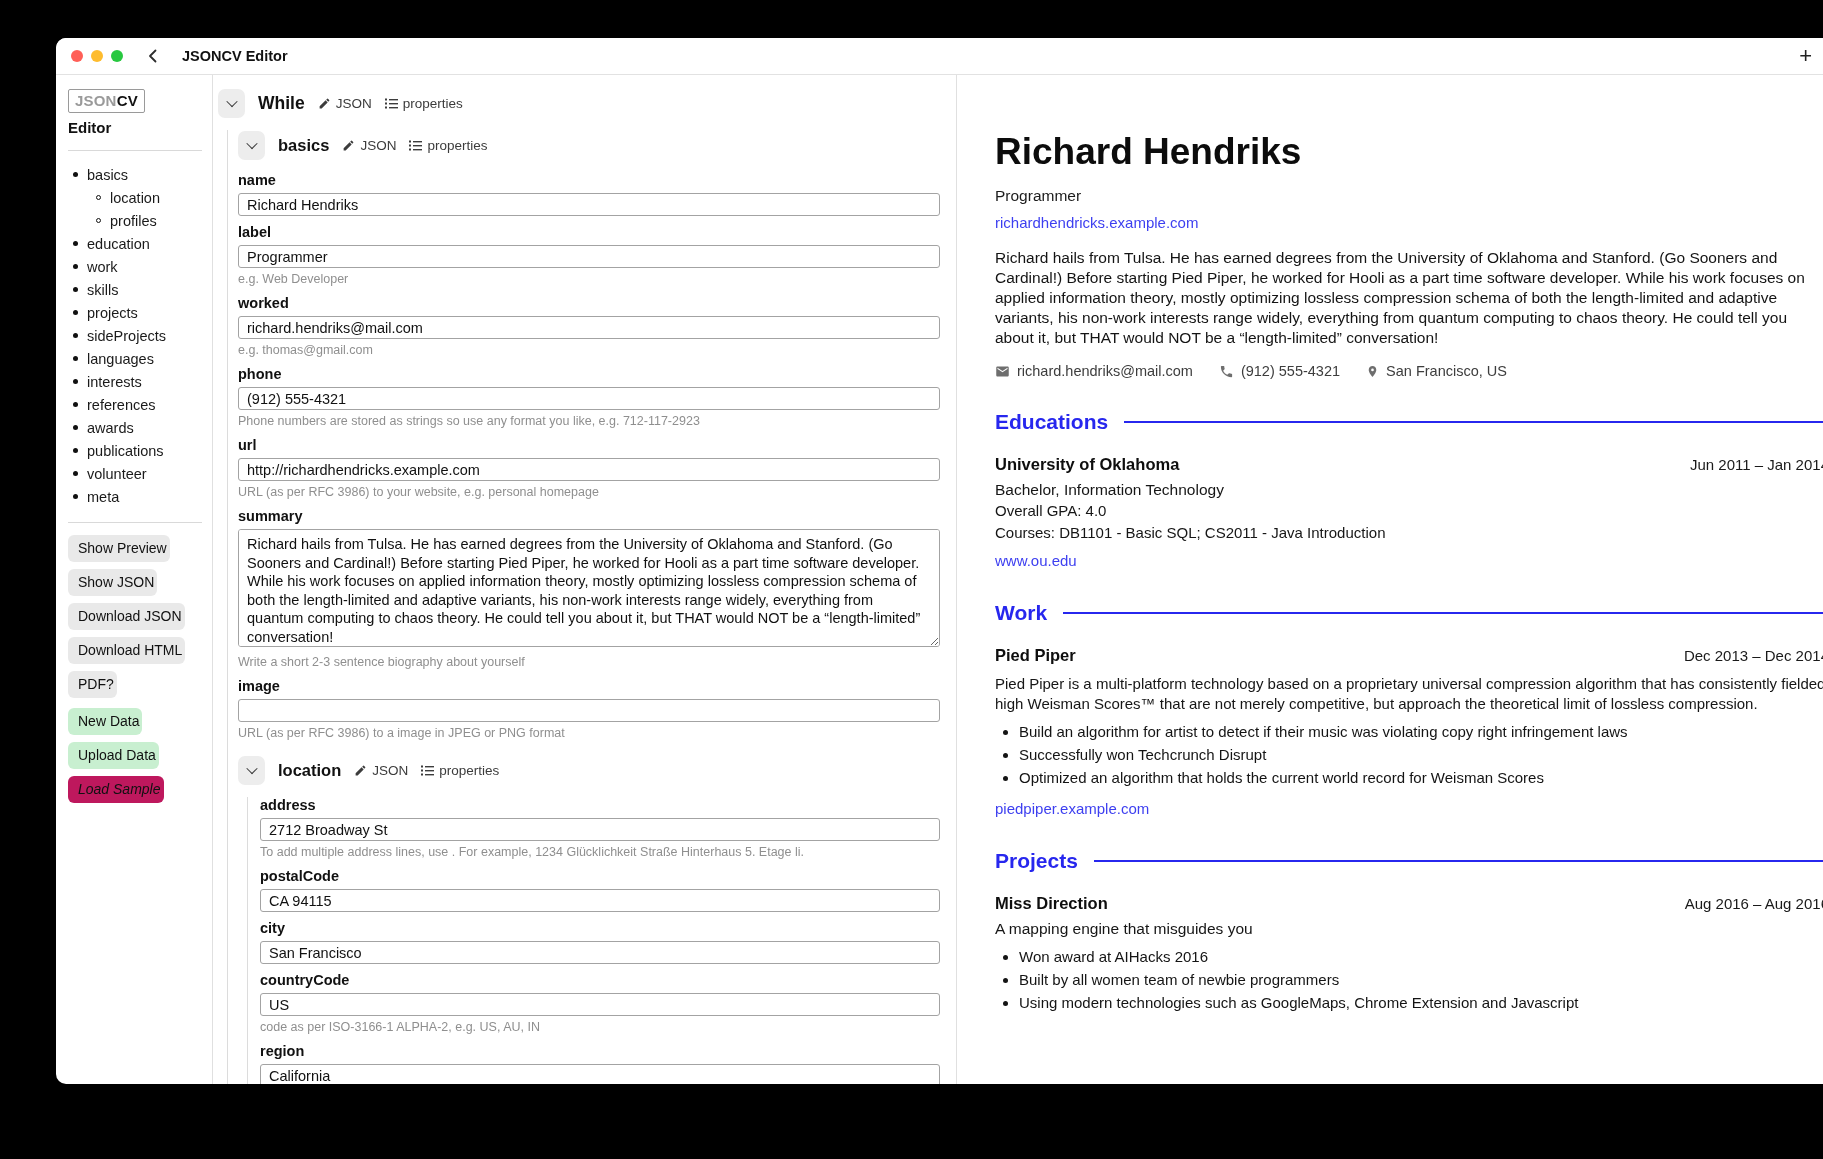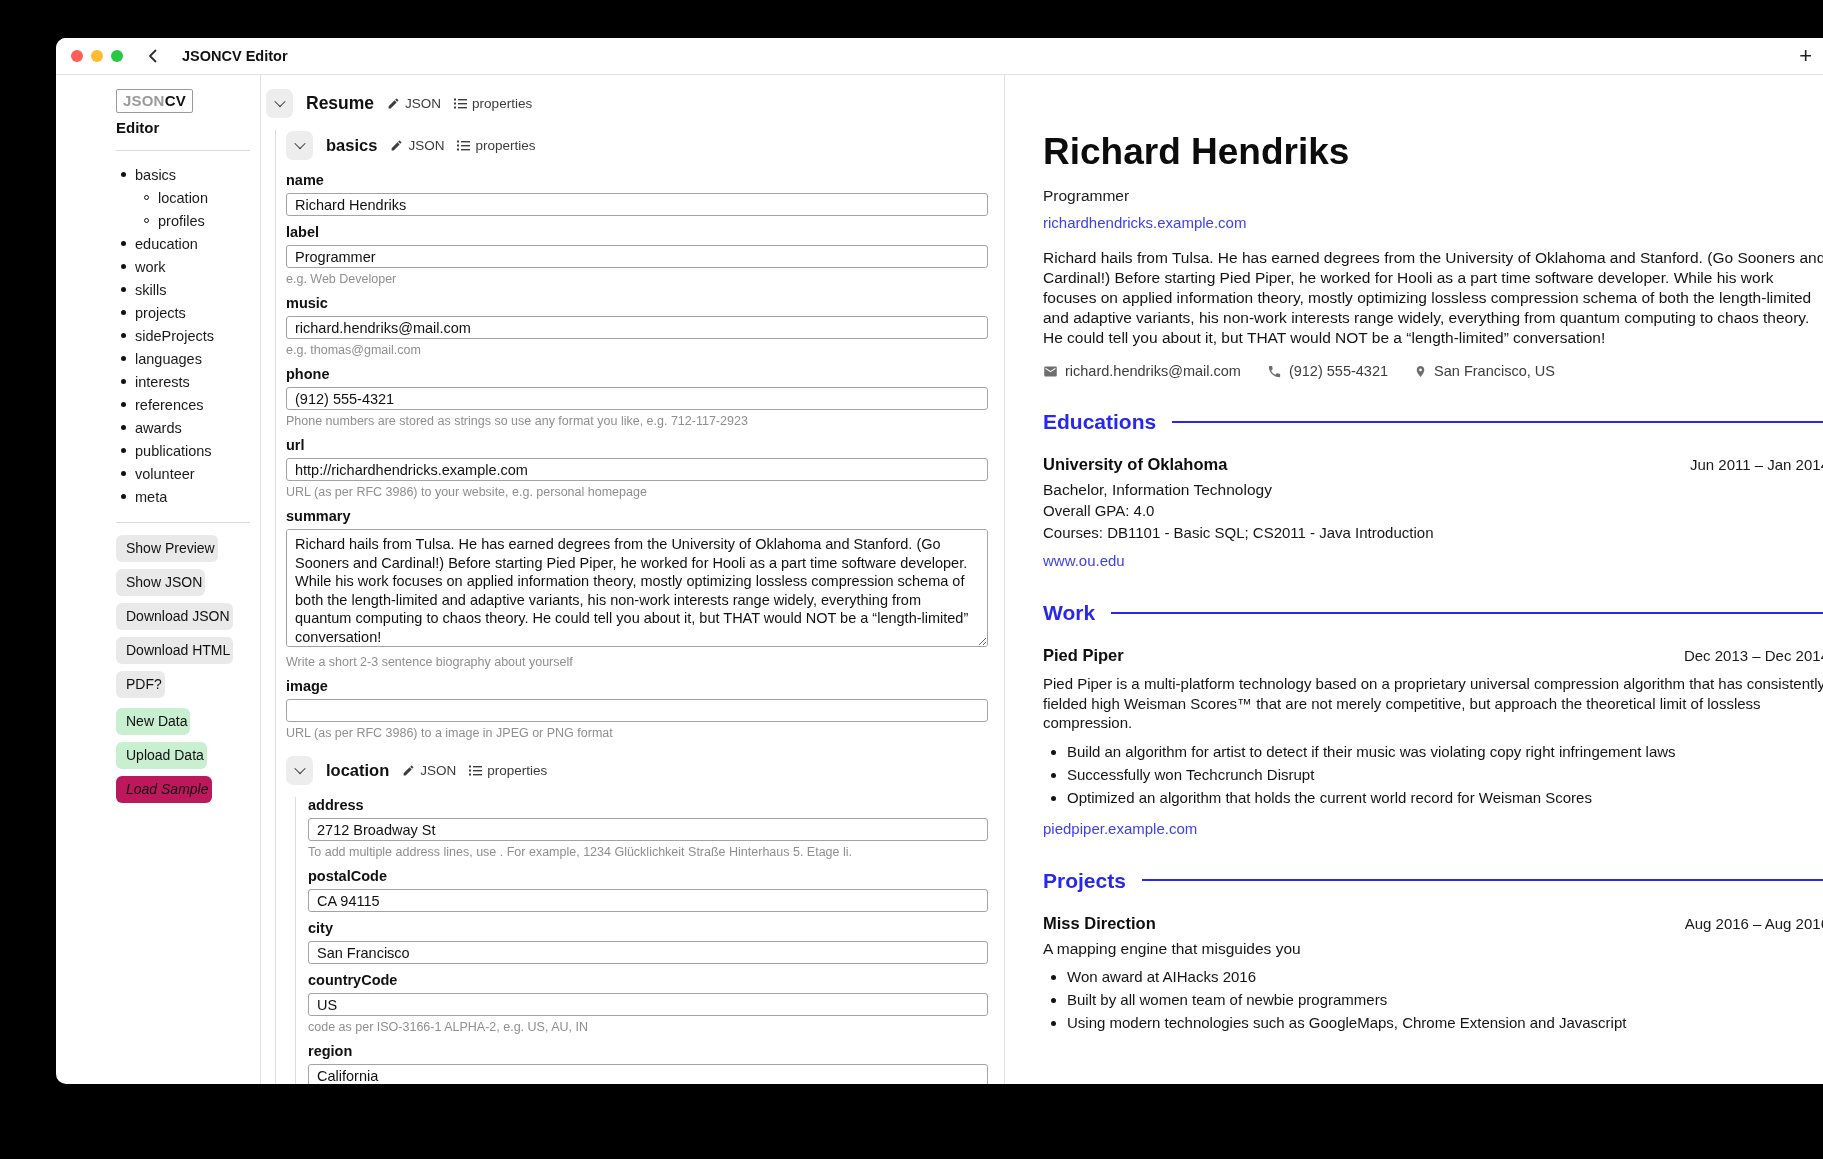--- a/index.html
+++ b/index.html
@@ -13,21 +13,21 @@
   .tl.red{background:#ff5f57}.tl.yellow{background:#febc2e}.tl.green{background:#28c840}
   .back-btn{margin-left:23px;display:flex;align-items:center;color:#2d2d2d;}
   .tb-title{margin-left:22px;font-size:14.5px;font-weight:700;color:#111;}
   .tb-right{margin-left:auto;display:flex;align-items:center;gap:22px;padding-right:20px;color:#222;}
   .plus-icon{font-size:22px;font-weight:300;line-height:20px;}
   .burger{display:flex;flex-direction:column;gap:4px;}
   .burger span{display:block;width:17px;height:2.2px;background:#222;border-radius:1px;}
   
   .content{flex:1;display:flex;min-height:0;}
   
-  .sidebar{width:157px;flex:0 0 157px;border-right:1px solid #e0e0e0;padding:14px 0 0 12px;box-sizing:border-box;font-size:14.5px;margin-left:48px;}
+  .sidebar{width:157px;flex:0 0 157px;border-right:1px solid #e0e0e0;padding:14px 0 0 12px;box-sizing:border-box;font-size:14.5px;}
   .logo-box{display:inline-block;border:1px solid #9a9a9a;border-radius:2px;padding:2px 6px 3px 6px;font-weight:700;font-size:15px;letter-spacing:.2px;}
   .logo-json{color:#9a9a9a}.logo-cv{color:#111}
   .logo-sub{font-weight:700;font-size:15px;color:#111;margin-top:6px;}
   .side-hr{border:none;border-top:1px solid #d9d9d9;margin:14px 10px 12px 0;}
   ul.nav{list-style:none;margin:0;padding:0 0 0 2px;}
   ul.nav li{display:flex;align-items:center;height:23px;color:#1a1a1a;cursor:pointer;}
   .dot{width:5px;height:5px;border-radius:50%;background:#111;margin:0 9px 0 3px;flex:0 0 5px;}
   li.sub .dot{width:5px;height:5px;background:transparent;border:1.4px solid #111;box-sizing:border-box;margin-left:26px;}
   .side-btn{display:inline-block;background:#e9e9e9;color:#111;font-size:14px;border-radius:6px;
     padding:5px 3px 6px 10px;margin:0 0 7px 0;cursor:pointer;white-space:nowrap;}
@@ -184,21 +184,21 @@
           <div class="side-btn green" style="background: rgb(200, 239, 208);">Upload Data</div>
           <div class="side-btn green" style="background: #be185d; font-style: italic;">Load Sample</div>
         </div>
     </aside>
 
     <section class="editor">
       <div class="sec-header">
         <div class="chev-btn">
             <div class="chev"></div>
           </div>
-        <span class="sec-title">Resume</span>
+        <span class="sec-title">While</span>
         <span class="meta-link">
           <svg width="13" height="13" viewBox="0 0 24 24" fill="#3c3c3c">
               <path d="M3 17.25V21h3.75L17.8 9.94l-3.75-3.75L3 17.25zM20.7 7.04a1 1 0 0 0 0-1.41l-2.34-2.34a1 1 0 0 0-1.41 0l-1.83 1.83 3.75 3.75 1.83-1.83z"></path>
             </svg>
           <span>JSON</span>
           </span>
         <span class="meta-link">
           <svg width="13" height="13" viewBox="0 0 13 13">
               <g fill="#3c3c3c">
                 <rect x="0" y="1.5" width="2" height="2"></rect>
@@ -236,21 +236,21 @@
                   <rect x="4" y="10" width="9" height="1.4"></rect>
                 </g>
               </svg>
             <span>properties</span>
             </span>
         </div>
 
         <div id="basics-fields">
             <div class="field"><div class="field-label">name</div><input value="Richard Hendriks" style=""></div>
             <div class="field"><div class="field-label">label</div><input value="Programmer" style=""><div class="help">e.g. Web Developer</div></div>
-            <div class="field"><div class="field-label">music</div><input value="richard.hendriks@mail.com" style=""><div class="help">e.g. thomas@gmail.com</div></div>
+            <div class="field"><div class="field-label">worked</div><input value="richard.hendriks@mail.com" style=""><div class="help">e.g. thomas@gmail.com</div></div>
             <div class="field"><div class="field-label">phone</div><input value="(912) 555-4321" style=""><div class="help">Phone numbers are stored as strings so use any format you like, e.g. 712-117-2923</div></div>
             <div class="field"><div class="field-label">url</div><input value="http://richardhendricks.example.com" style=""><div class="help">URL (as per RFC 3986) to your website, e.g. personal homepage</div></div>
             <div class="field"><div class="field-label">summary</div><textarea style="">Richard hails from Tulsa. He has earned degrees from the University of Oklahoma and Stanford. (Go Sooners and Cardinal!) Before starting Pied Piper, he worked for Hooli as a part time software developer. While his work focuses on applied information theory, mostly optimizing lossless compression schema of both the length-limited and adaptive variants, his non-work interests range widely, everything from quantum computing to chaos theory. He could tell you about it, but THAT would NOT be a “length-limited” conversation!</textarea><div class="help">Write a short 2-3 sentence biography about yourself</div></div>
             <div class="field"><div class="field-label">image</div><input style=""><div class="help">URL (as per RFC 3986) to a image in JPEG or PNG format</div></div>
           </div>
 
         <div class="sec-header" style="margin-top:14px;">
           <div class="chev-btn">
               <div class="chev"></div>
             </div>

